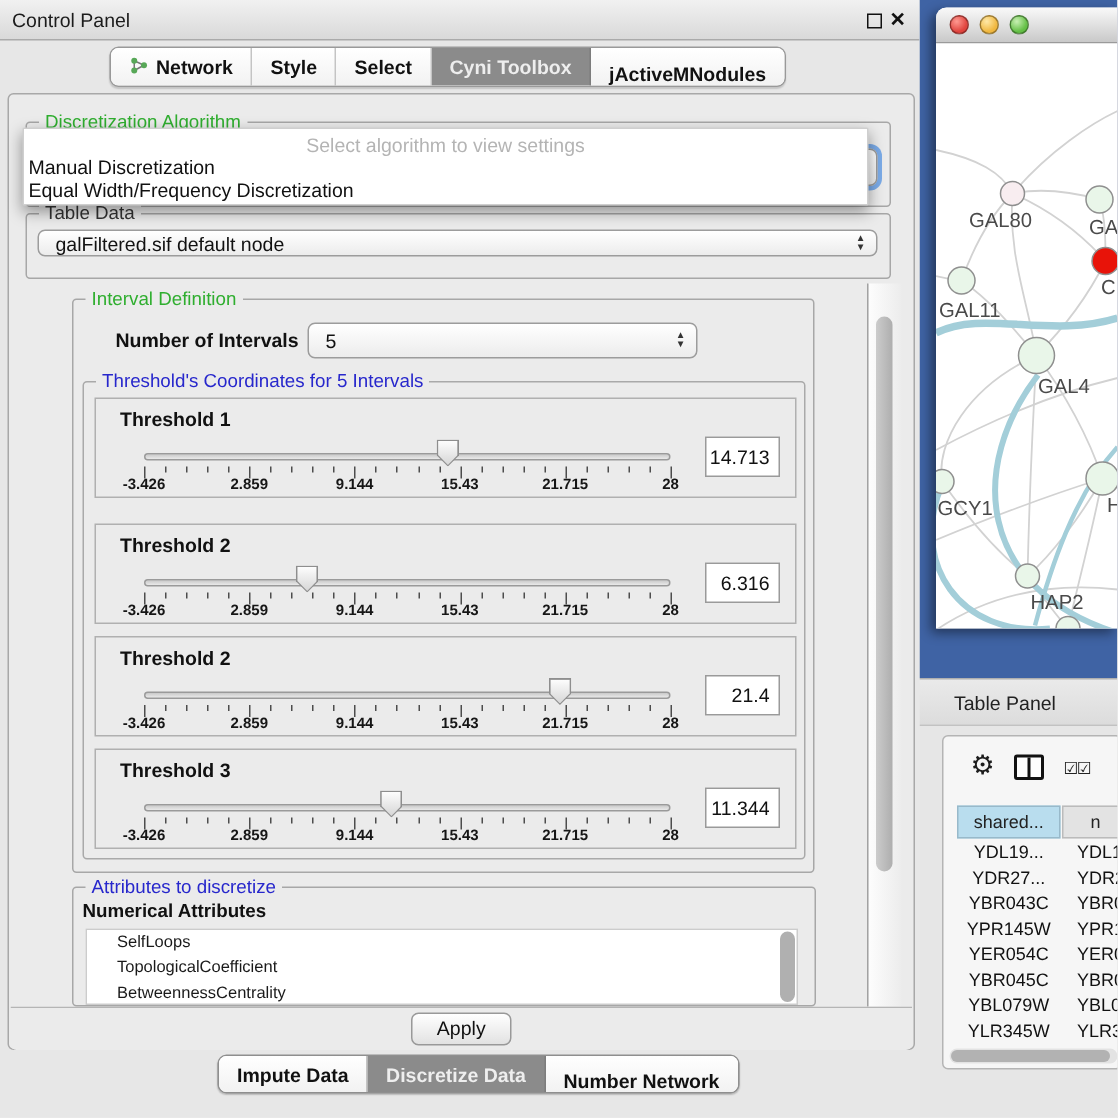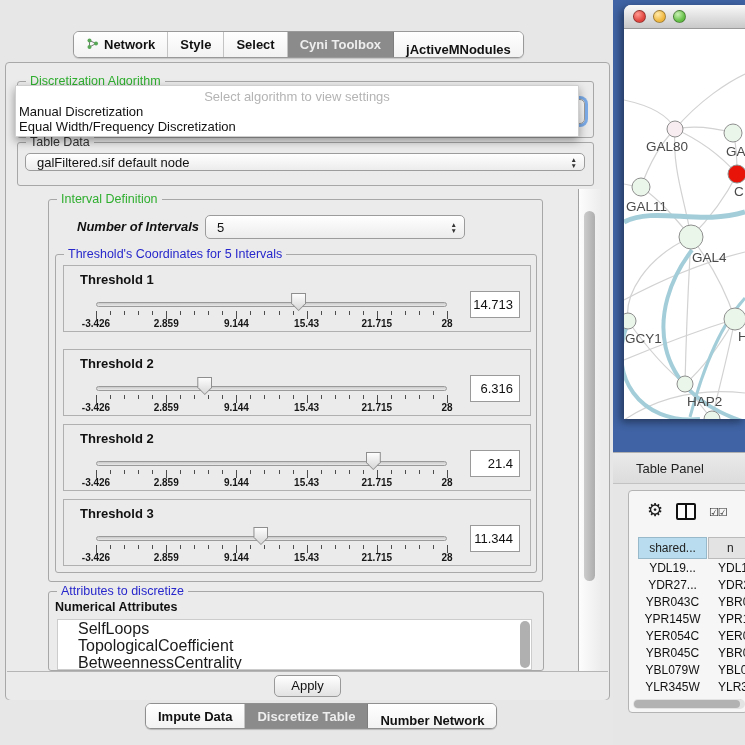--- a/index.html
+++ b/index.html
@@ -66,21 +66,21 @@
     clip-path:polygon(0 0,100% 0,100% 58%,50% 100%,0 58%); background:linear-gradient(#fdfdfd,#d6d6d6); }
   .tick { position:absolute; width:1px; background:#4d4d4d; top:45px; }
   .sc-label { position:absolute; top:52px; transform:translateX(-50%); font-size:10px; font-weight:700; color:#161616; white-space:nowrap; }
   .th-value { position:absolute; left:406px; top:25px; width:50px; height:27px; background:#fff;
     border:1px solid #9a9a9a; font-size:13px; color:#111; display:flex; align-items:center;
     justify-content:flex-end; padding-right:6px; }
 
   
   #attr-list { position:absolute; left:8px; top:27px; width:475px; height:51px; background:#fff;
     border:1px solid #cccccc; overflow:hidden; }
-  .attr-item { font-size:16px; color:#1a1a1a; line-height:17px; padding-left:20px; white-space:nowrap; }
+  .attr-item { font-size:11px; color:#1a1a1a; line-height:17px; padding-left:20px; white-space:nowrap; }
   #attr-thumb { position:absolute; left:471px; top:29px; width:10px; height:47px; background:#b0b0b0; border-radius:5px; }
 
   #apply-row { position:absolute; left:1px; top:608px; width:601px; height:29px; background:#ebebeb;
     border-top:1px solid #b5b5b5; display:flex; justify-content:center; align-items:center; border-radius:0 0 4px 4px; }
   #apply-btn { padding:2px 16px 3px; font-size:13px; color:#111; background:linear-gradient(#ffffff,#e2e2e2);
     border:1px solid #999; border-radius:5px; font-family:"Liberation Sans",sans-serif; }
 
   #bottom-tabs { position:absolute; left:145px; top:703px; height:26px; display:flex;
     background:#fff; border:1px solid #8f8f8f; border-radius:6px; overflow:hidden;
     box-shadow:0 1px 1px rgba(0,0,0,.2); }
@@ -122,20 +122,25 @@
   #tp-hscroll { position:absolute; left:4px; top:208px; width:112px; height:10px; background:#e3e3e3; border-radius:5px; }
   #tp-hthumb { position:absolute; left:1px; top:1px; width:106px; height:8px; background:#b2b2b2; border-radius:4px; }
 </style>
 </head>
 <body>
 
 <div id="stage">
 
   <section id="left-panel">
 
+    <div id="titlebar">
+      <span class="title">Control Panel</span>
+      <span id="float-btn"></span>
+      <span id="close-btn">✕</span>
+    </div>
 
     <div id="top-tabs">
         <div class="seg">
           <span><svg width="13" height="13" viewBox="0 0 13 13">
               <path d="M3.5 3.5 L10 6.5 M3.5 10 L10 6.5 M3.5 3.5 L3.5 10" stroke="#777" stroke-width="1" fill="none"></path>
               <circle cx="3.5" cy="3.5" r="2" fill="#57a757"></circle>
               <circle cx="3.5" cy="10" r="2" fill="#57a757"></circle>
               <circle cx="10" cy="6.5" r="2" fill="#57a757"></circle>
             </svg></span>
           <span>Network</span>
@@ -175,21 +180,21 @@
       <div class="combo" style="left:19px; top:90px; width:560px; height:18px;">
         <span class="cv">galFiltered.sif default node</span>
         <span class="stepper">
           <span>▲</span>
             <span>▼</span>
         </span>
       </div>
 
       <div class="groupbox" style="left:42px; top:136px; width:495px; height:383px;">
         <span class="gtitle green">Interval Definition</span>
-        <span style="position:absolute; left:28px; top:19px; font-size:13px; font-weight:700; color:#111;font-style:italic;">Number of Intervals</span>
+        <span style="position:absolute; left:28px; top:19px; font-size:13px; font-weight:700; color:#111;">Number of Intervals</span>
         <div class="combo" style="left:156px; top:15px; width:260px; height:24px;">
           <span class="cv">5</span>
           <span class="stepper">
             <span>▲</span>
               <span>▼</span>
           </span>
         </div>
 
         <div class="groupbox" style="left:6px; top:54px; width:482px; height:319px; border-color:#a9a9a9;">
           <span class="gtitle blue">Threshold's Coordinates for 5 Intervals</span>
@@ -376,21 +381,21 @@
       <div id="apply-row">
         <button id="apply-btn">Apply</button>
       </div>
     </div>
 
     <div id="bottom-tabs">
         <div class="seg">
           <span>Impute Data</span>
         </div>
         <div class="seg selected">
-          <span>Discretize Table</span>
+          <span>Discretize Data</span>
         </div>
         <div class="seg">
           <span>Number Network</span>
         </div>
       </div>
   </section>
 
   <section id="right-side">
     <div id="desktop"></div>
 

